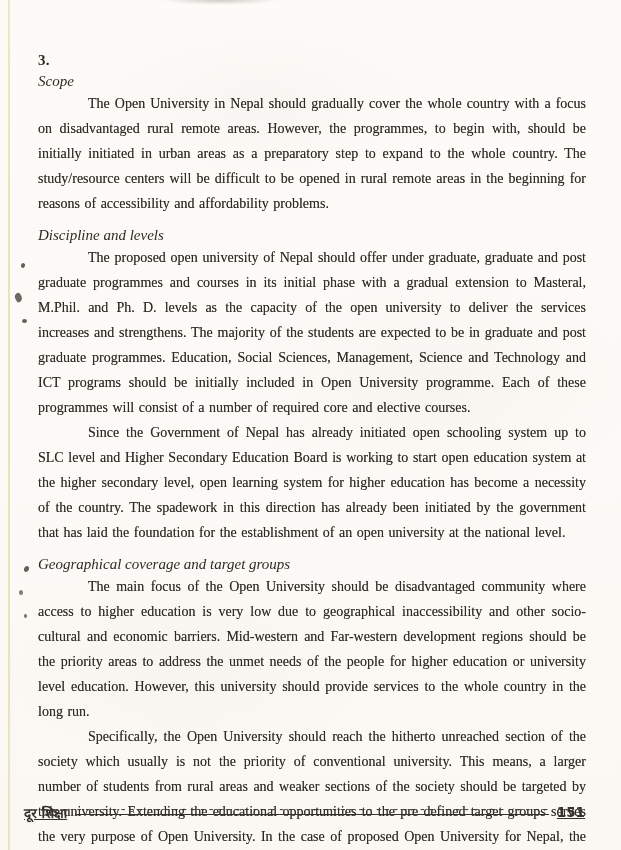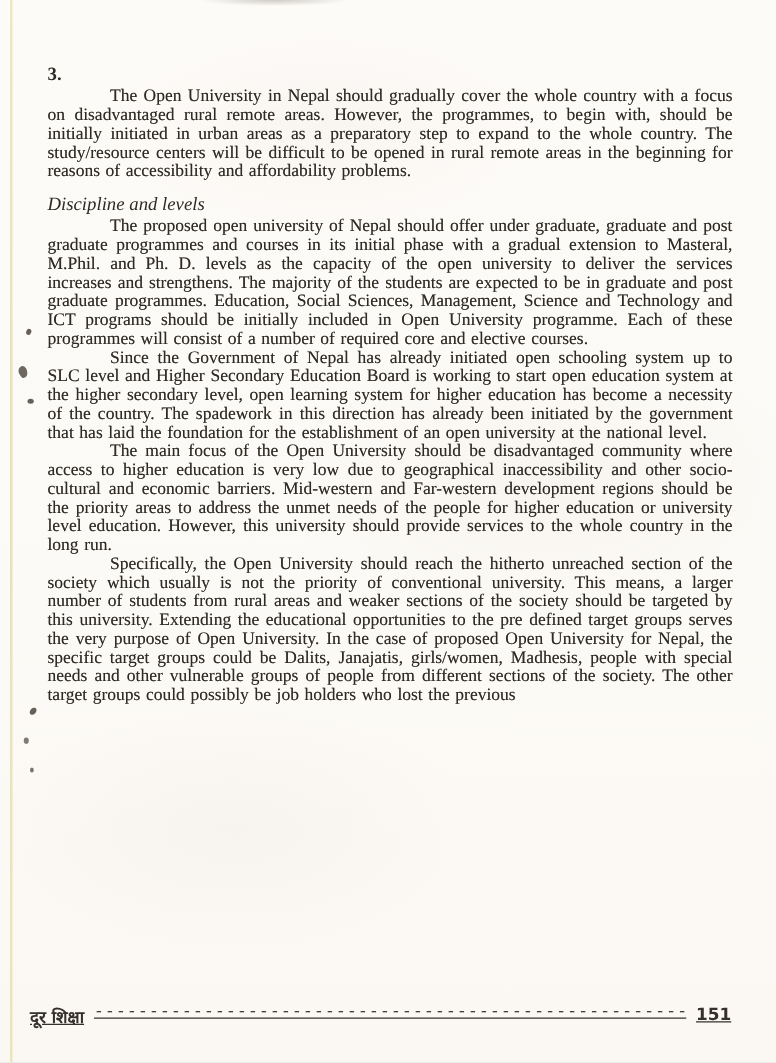--- a/index.html
+++ b/index.html
@@ -36,21 +36,21 @@
     font-weight: bold; font-size: 15px; line-height: 20px;
     letter-spacing: 0.2px;
   }
   .doc-heading .num { width: 57px; flex: 0 0 57px; }
   .subheading {
     font-style: italic; font-size: 15px; line-height: 19px;
     margin-top: 10px;
   }
   .subheading.first { margin-top: 2px; }
   .para {
-    font-size: 14px; line-height: 15px;
+    font-size: 14px; line-height: 25px;
     text-align: justify; text-indent: 50px;
     word-spacing: 1px;
     text-shadow: 0 0 0.4px rgba(46,42,36,0.55);
   }
   .footer {
     position: absolute; left: 24px; right: 36px; bottom: 28px;
     display: flex; align-items: flex-start;
     font-family: "DejaVu Sans", sans-serif;
     font-size: 13.5px; font-weight: 600; color: #35302a; text-decoration: underline;
   }
@@ -84,26 +84,28 @@
   <span class="mark m4"></span>
   <span class="mark m5"></span>
   <span class="mark m6"></span>
 
   <div class="content">
 
     <div class="doc-heading">
       <span class="num">3.</span>
     </div>
 
+    <div class="subheading first">Scope</div>
     <div class="para">The Open University in Nepal should gradually cover the whole country with a focus on disadvantaged rural remote areas. However, the programmes, to begin with, should be initially initiated in urban areas as a preparatory step to expand to the whole country. The study/resource centers will be difficult to be opened in rural remote areas in the beginning for reasons of accessibility and affordability problems.</div>
 
     <div class="subheading">Discipline and levels</div>
     <div class="para">The proposed open university of Nepal should offer under graduate, graduate and post graduate programmes and courses in its initial phase with a gradual extension to Masteral, M.Phil. and Ph. D. levels as the capacity of the open university to deliver the services increases and strengthens. The majority of the students are expected to be in graduate and post graduate programmes. Education, Social Sciences, Management, Science and Technology and ICT programs should be initially included in Open University programme. Each of these programmes will consist of a number of required core and elective courses.</div>
     <div class="para">Since the Government of Nepal has already initiated open schooling system up to SLC level and Higher Secondary Education Board is working to start open education system at the higher secondary level, open learning system for higher education has become a necessity of the country. The spadework in this direction has already been initiated by the government that has laid the foundation for the establishment of an open university at the national level.</div>
 
+    <div class="subheading">Geographical coverage and target groups</div>
     <div class="para">The main focus of the Open University should be disadvantaged community where access to higher education is very low due to geographical inaccessibility and other socio-cultural and economic barriers. Mid-western and Far-western development regions should be the priority areas to address the unmet needs of the people for higher education or university level education. However, this university should provide services to the whole country in the long run.</div>
     <div class="para">Specifically, the Open University should reach the hitherto unreached section of the society which usually is not the priority of conventional university. This means, a larger number of students from rural areas and weaker sections of the society should be targeted by this university. Extending the educational opportunities to the pre defined target groups serves the very purpose of Open University. In the case of proposed Open University for Nepal, the specific target groups could be Dalits, Janajatis, girls/women, Madhesis, people with special needs and other vulnerable groups of people from different sections of the society. The other target groups could possibly be job holders who lost the previous</div>
 
   </div>
 
   <div class="footer">
     <span class="label">दूर शिक्षा</span>
     <span class="leader">--------------------------------------------------------------------------------------------------------------------------------</span>
     <span class="pagenum">151</span>
   </div>

